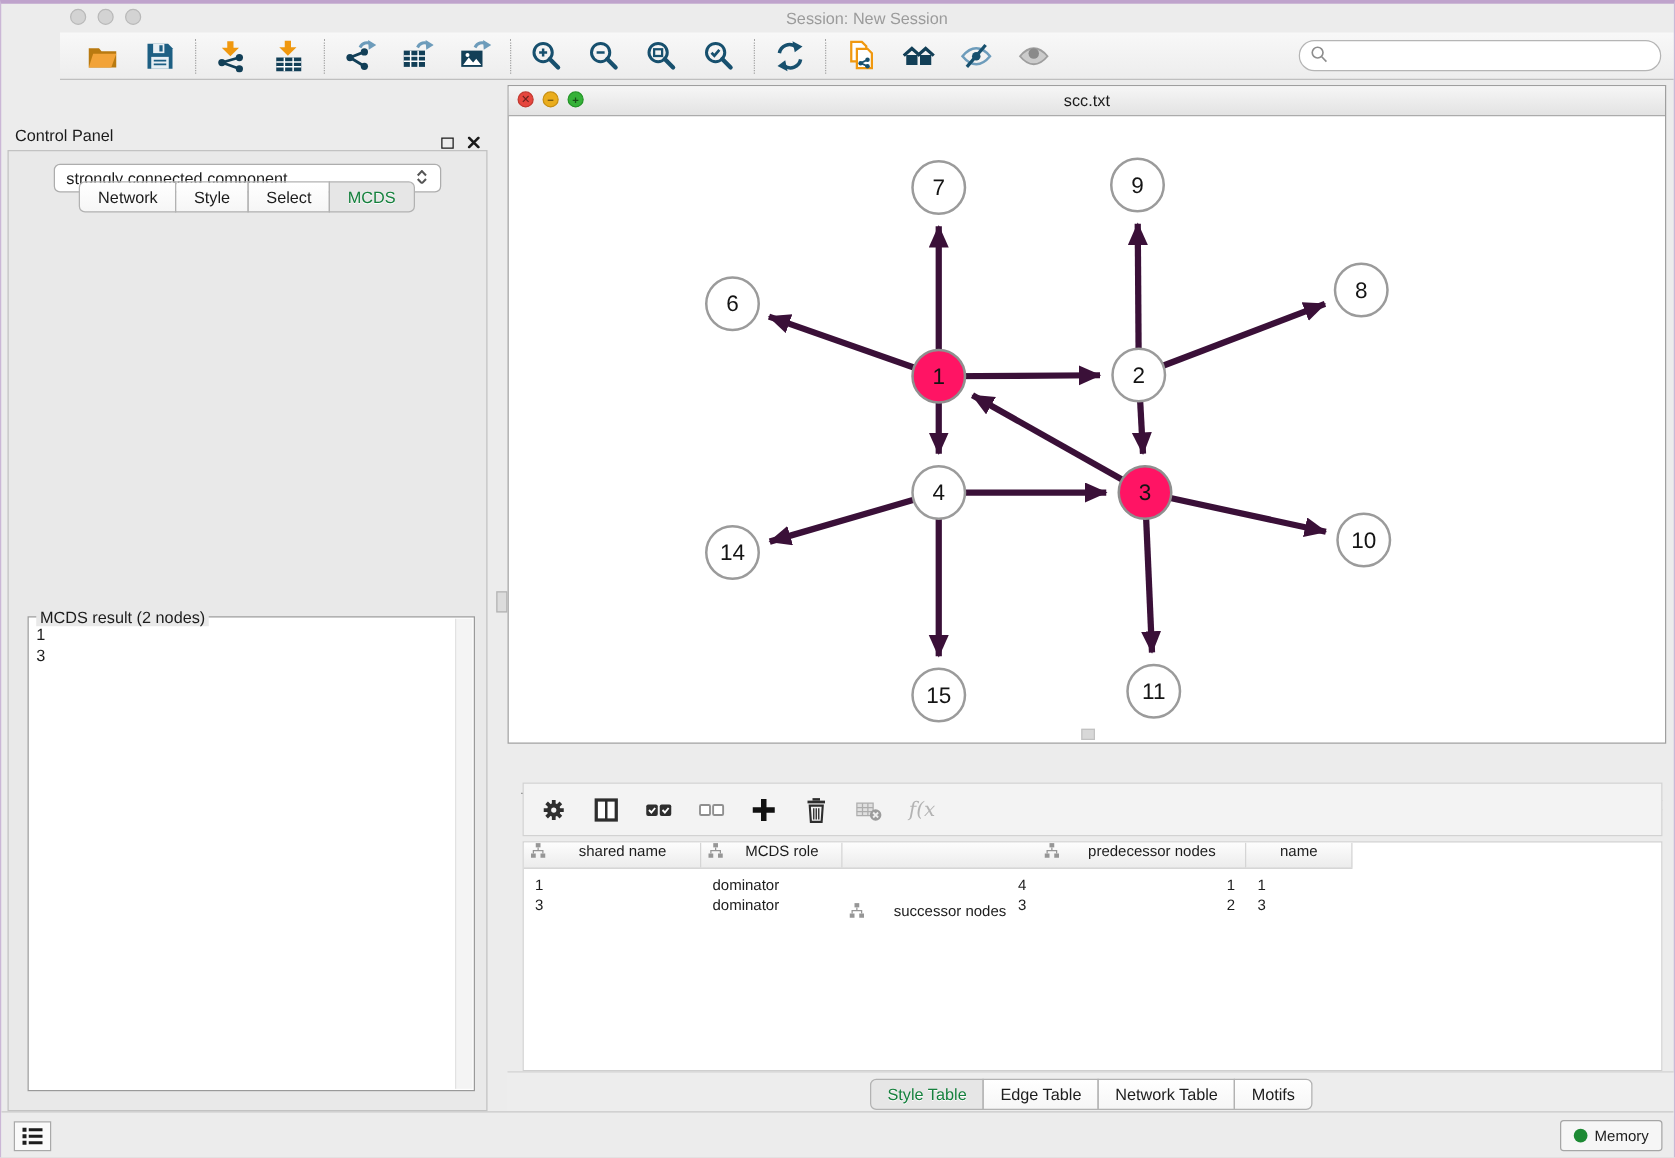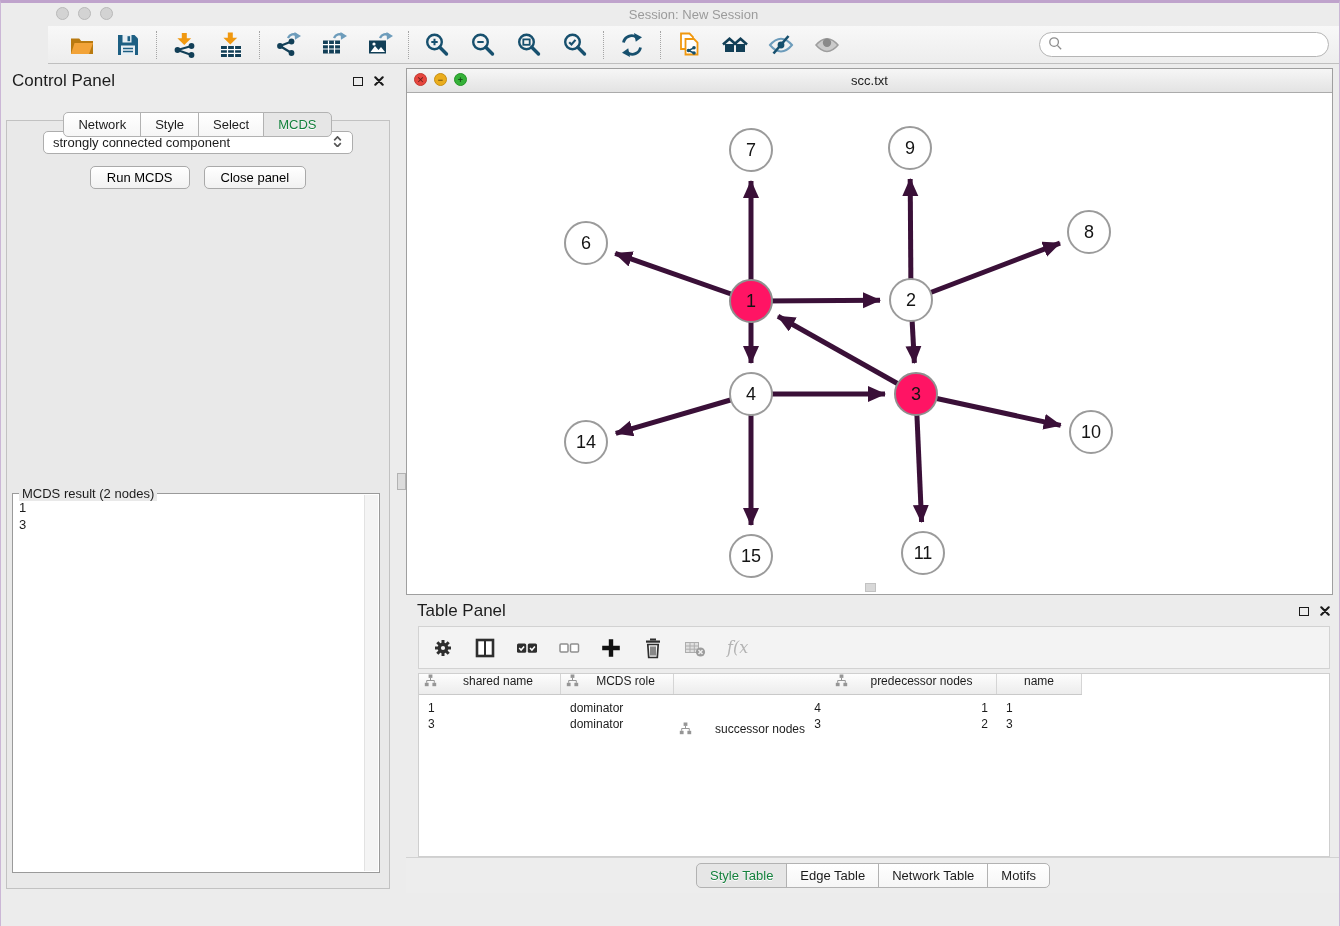--- a/index.html
+++ b/index.html
@@ -15,37 +15,37 @@
   .toolbar{height:37px;background:linear-gradient(#f8f8f8,#ededed);border-bottom:1px solid #bfbfbf;
            display:flex;align-items:center;padding:0 6px;position:relative;}
   .tb-group{display:flex;align-items:center;gap:20px;padding:0 15px;}
   .tb-sep{width:0;height:28px;border-left:1px dotted #a5a5a5;}
   .tb-icon{width:26px;height:26px;display:flex;align-items:center;justify-content:center;}
   .search-box{position:absolute;right:10px;top:6px;width:290px;height:25px;background:#fff;border:1px solid #b5b5b5;
               border-radius:13px;display:flex;align-items:center;padding:0 8px;box-sizing:border-box;gap:4px;}
   .search-box input{border:none;outline:none;flex:1;font-size:13px;background:transparent;font-family:inherit;}
   
   #control-panel{position:absolute;left:0;top:65px;width:394px;height:825px;}
-  .panel-header{height:26px;display:flex;align-items:center;padding:0 11px;font-size:17px;}
+  .panel-header{height:26px;display:flex;padding:0 11px;font-size:13px;margin-top:33px;}
   .panel-controls{margin-left:auto;display:flex;gap:11px;align-items:center;}
   .float-icon{width:10px;height:9px;border:1.5px solid #1a1a1a;box-sizing:border-box;}
   .cp-tabs{display:flex;justify-content:center;position:relative;z-index:2;margin-top:18px;margin-bottom:-1px;}
   .tab{padding:4px 14px;background:linear-gradient(#fff,#f6f6f6);border:1px solid #b2b2b2;margin-left:-1px;font-size:13px;}
   .tab:first-child{border-radius:5px 0 0 5px;}
   .tab:last-child{border-radius:0 5px 5px 0;}
   .tab.active{background:#e6e6e6;color:#15803d;text-shadow:0 1px 0 #fff;}
   .cp-content{position:absolute;left:5px;right:5px;top:52px;bottom:4px;background:#e9e9e9;border:1px solid #c2c2c2;}
   .opt-label{margin-top:21px;text-align:center;font-size:13px;}
   .cp-select{margin:10px 36px 0 36px;height:23px;background:#fff;border:1px solid #adadad;border-radius:5px;
              display:flex;align-items:center;padding:0 9px;font-size:13px;box-sizing:border-box;}
   .cp-select .chev{margin-left:auto;}
   .cp-buttons{display:flex;justify-content:center;gap:14px;margin-top:12px;}
   .cp-btn{padding:3px 16px;background:linear-gradient(#fff,#f1f1f1);border:1px solid #a9a9a9;border-radius:5px;
           font-size:13px;font-family:inherit;}
-  .result-box{position:absolute;left:5px;right:9px;top:372px;height:378px;border:1px solid #9a9a9a;background:#fff;}
+  .result-box{position:absolute;left:15px;right:9px;top:372px;height:378px;border:1px solid #9a9a9a;background:#fff;}
   .result-legend{position:absolute;top:-8px;left:6px;background:#e9e9e9;padding:0 3px;font-size:13px;}
   .result-lines{position:absolute;left:0;top:3px;right:16px;bottom:2px;padding:2px 6px;font-size:13px;line-height:17px;overflow:hidden;}
   .result-scroll{position:absolute;top:1px;right:1px;bottom:1px;width:13px;background:#f4f4f4;border-left:1px solid #e2e2e2;}
   
   #network-window{position:absolute;left:405px;top:65px;width:927px;height:527px;border:1px solid #9f9f9f;
                   box-sizing:border-box;background:#fff;}
   .nw-titlebar{height:23px;background:linear-gradient(#f6f6f6,#e3e3e3);border-bottom:1px solid #ababab;
                position:relative;display:flex;align-items:center;}
   .nw-lights{position:absolute;left:7px;top:4px;display:flex;gap:7px;}
   .light{width:13px;height:13px;border-radius:50%;display:flex;align-items:center;justify-content:center;
@@ -266,24 +266,20 @@
         <div class="tab active">MCDS</div>
       </div>
     <div class="cp-content">
       <div class="cp-select">
         <span>strongly connected component</span>
         <span class="chev" id="chev-slot"><svg width="11" height="11" viewBox="0 0 10 10">
               <path d="M2 4l3-3.2L8 4" fill="none" stroke="#555" stroke-width="1.5"></path>
               <path d="M2 6.5l3 3.2 3-3.2" fill="none" stroke="#555" stroke-width="1.5"></path>
             </svg></span>
       </div>
-      <div class="cp-buttons">
-        <button class="cp-btn">Run MCDS</button>
-        <button class="cp-btn">Close panel</button>
-      </div>
       <div class="result-box">
         <div class="result-legend">MCDS result (2 nodes)</div>
         <div class="result-lines" id="result-lines">
             <div>1</div>
             <div>3</div>
           </div>
         <div class="result-scroll"></div>
       </div>
     </div>
   </div>
@@ -504,14 +500,32 @@
     <div class="tp-tabs">
       <div class="seg" id="tp-tabs">
           <div class="tab active">Style Table</div>
           <div class="tab">Edge Table</div>
           <div class="tab">Network Table</div>
           <div class="tab">Motifs</div>
         </div>
     </div>
   </div>
 
+  <div id="status-bar">
+    <div class="sb-list-btn" id="sb-list-slot">
+        <svg width="20" height="20" viewBox="0 0 20 20">
+          <g fill="#1c1c1c">
+            <rect x="2" y="3.2" width="3.2" height="3.2"></rect>
+            <rect x="7" y="3.6" width="11" height="2.4"></rect>
+            <rect x="2" y="8.4" width="3.2" height="3.2"></rect>
+            <rect x="7" y="8.8" width="11" height="2.4"></rect>
+            <rect x="2" y="13.6" width="3.2" height="3.2"></rect>
+            <rect x="7" y="14" width="11" height="2.4"></rect>
+          </g>
+        </svg>
+      </div>
+    <div class="memory-btn">
+      <span class="memory-dot"></span>
+      <span>Memory</span>
+    </div>
+  </div>
 
 </div>
 
 </body></html>

